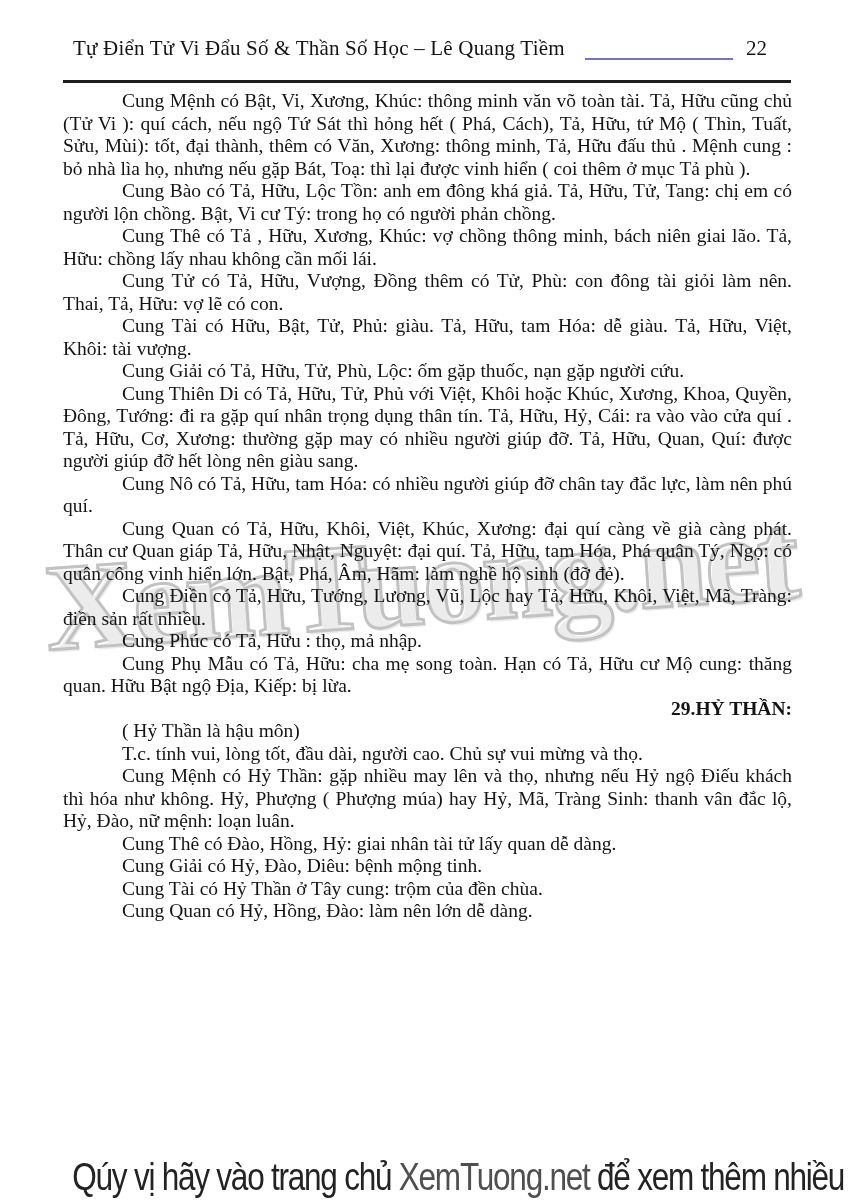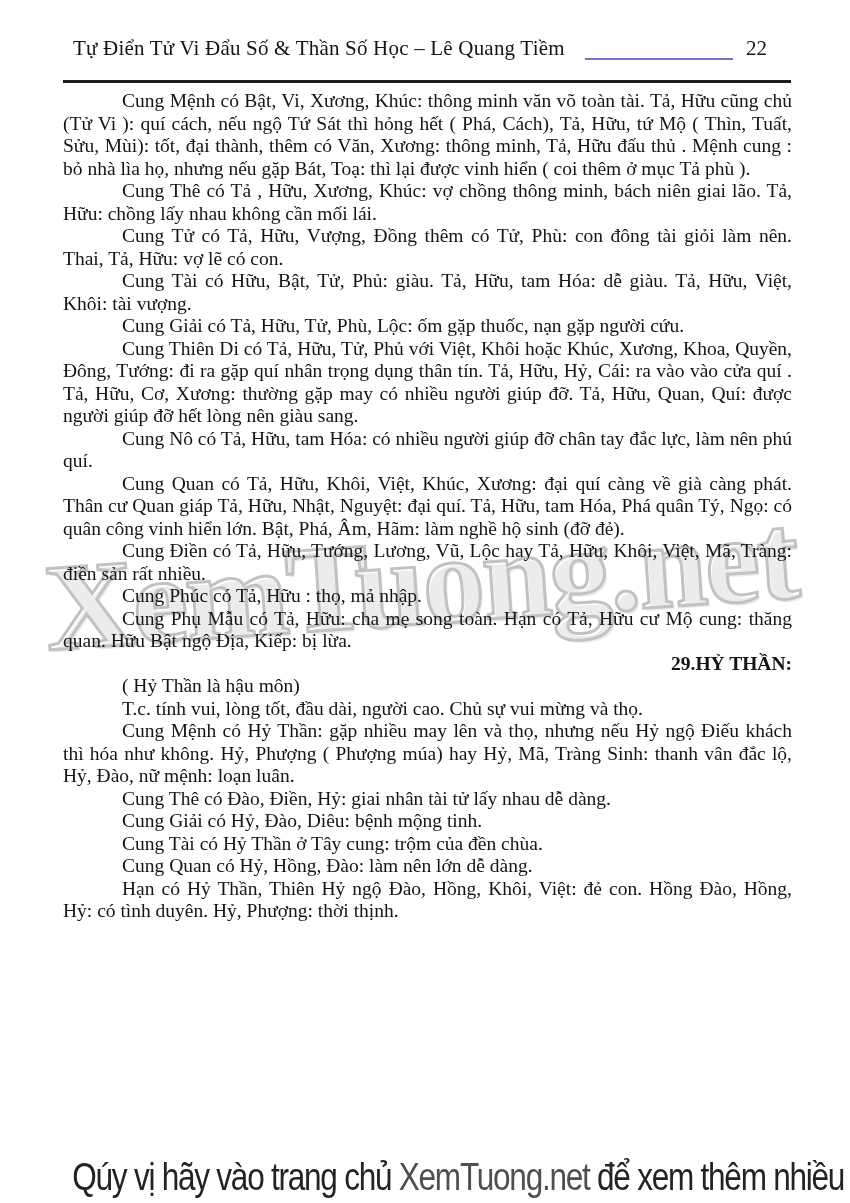--- a/index.html
+++ b/index.html
@@ -77,38 +77,38 @@
 
 <div class="page">
 
   <div class="header-title">Tự Điển Tử Vi Đẩu Số &amp; Thần Số Học – Lê Quang Tiềm</div>
   <div class="header-line" style="background: rgb(114, 114, 200);"></div>
   <div class="page-number">22</div>
   <div class="header-rule"></div>
 
   <div class="doc-body">
       <p class="body">Cung Mệnh có Bật, Vi, Xương, Khúc: thông minh văn võ toàn tài. Tả, Hữu cũng chủ (Tử Vi ): quí cách, nếu ngộ Tứ Sát thì hỏng hết ( Phá, Cách), Tả, Hữu, tứ Mộ ( Thìn, Tuất, Sửu, Mùi): tốt, đại thành, thêm có Văn, Xương: thông minh, Tả, Hữu đấu thủ . Mệnh cung : bỏ nhà lìa họ, nhưng nếu gặp Bát, Toạ: thì lại được vinh hiển ( coi thêm ở mục Tả phù ).</p>
+      <p class="body">Cung Bào có Tả, Hữu, Lộc Tồn: anh em đông khá giả. Tả, Hữu, Tử, Tang: chị em có người lộn chồng. Bật, Vi cư Tý: trong họ có người phản chồng.</p>
       <p class="body">Cung Thê có Tả , Hữu, Xương, Khúc: vợ chồng thông minh, bách niên giai lão. Tả, Hữu: chồng lấy nhau không cần mối lái.</p>
       <p class="body">Cung Tử có Tả, Hữu, Vượng, Đồng thêm có Tử, Phù: con đông tài giỏi làm nên. Thai, Tả, Hữu: vợ lẽ có con.</p>
       <p class="body">Cung Tài có Hữu, Bật, Tử, Phủ: giàu. Tả, Hữu, tam Hóa: dễ giàu. Tả, Hữu, Việt, Khôi: tài vượng.</p>
       <p class="body">Cung Giải có Tả, Hữu, Tử, Phù, Lộc: ốm gặp thuốc, nạn gặp người cứu.</p>
       <p class="body">Cung Thiên Di có Tả, Hữu, Tử, Phủ với Việt, Khôi hoặc Khúc, Xương, Khoa, Quyền, Đông, Tướng: đi ra gặp quí nhân trọng dụng thân tín. Tả, Hữu, Hỷ, Cái: ra vào vào cửa quí . Tả, Hữu, Cơ, Xương: thường gặp may có nhiều người giúp đỡ. Tả, Hữu, Quan, Quí: được người giúp đỡ hết lòng nên giàu sang.</p>
       <p class="body">Cung Nô có Tả, Hữu, tam Hóa: có nhiều người giúp đỡ chân tay đắc lực, làm nên phú quí.</p>
       <p class="body">Cung Quan có Tả, Hữu, Khôi, Việt, Khúc, Xương: đại quí càng về già càng phát. Thân cư Quan giáp Tả, Hữu, Nhật, Nguyệt: đại quí. Tả, Hữu, tam Hóa, Phá  quân Tý, Ngọ: có quân công vinh hiển lớn. Bật, Phá, Âm, Hãm: làm nghề hộ sinh (đỡ đẻ).</p>
       <p class="body">Cung Điền có  Tả, Hữu, Tướng, Lương, Vũ, Lộc hay Tả, Hữu, Khôi, Việt, Mã, Tràng: điền sản rất nhiều.</p>
       <p class="body">Cung Phúc có Tả, Hữu : thọ, mả nhập.</p>
       <p class="body">Cung Phụ Mẫu có Tả, Hữu: cha mẹ song toàn. Hạn có Tả, Hữu cư Mộ cung: thăng quan. Hữu Bật ngộ Địa, Kiếp: bị lừa.</p>
       <p class="heading">29.HỶ THẦN:</p>
       <p class="body">( Hỷ Thần là hậu môn)</p>
       <p class="body">T.c. tính vui, lòng tốt, đầu dài, người cao. Chủ sự vui mừng và thọ.</p>
       <p class="body">Cung Mệnh có Hỷ Thần: gặp nhiều may lên và thọ, nhưng nếu Hỷ ngộ Điếu khách thì hóa như không. Hỷ, Phượng ( Phượng múa) hay Hỷ, Mã, Tràng Sinh: thanh vân đắc lộ, Hỷ, Đào, nữ mệnh: loạn luân.</p>
-      <p class="body">Cung Thê có Đào, Điền, Hỷ: giai nhân tài tử lấy nhau dễ dàng.</p>
+      <p class="body">Cung Thê có Đào, Hồng, Hỷ: giai nhân tài tử lấy quan dễ dàng.</p>
       <p class="body">Cung Giải có Hỷ, Đào, Diêu: bệnh mộng tinh.</p>
       <p class="body">Cung Tài có Hỷ Thần ở Tây cung: trộm của đền chùa.</p>
       <p class="body">Cung Quan có Hỷ, Hồng, Đào: làm nên lớn dễ dàng.</p>
-      <p class="body">Hạn có Hỷ Thần, Thiên Hỷ ngộ Đào, Hồng, Khôi, Việt: đẻ con. Hồng Đào, Hồng, Hỷ: có tình duyên. Hỷ, Phượng: thời thịnh.</p>
     </div>
 
   <div class="watermark">XemTuong.net</div>
 
   <div class="footer"><span>Qúy vị hãy vào trang chủ </span><span class="brand">XemTuong.net</span><span> để xem thêm nhiều mục hay khác</span></div>
 
 </div>
 
 </body></html>

